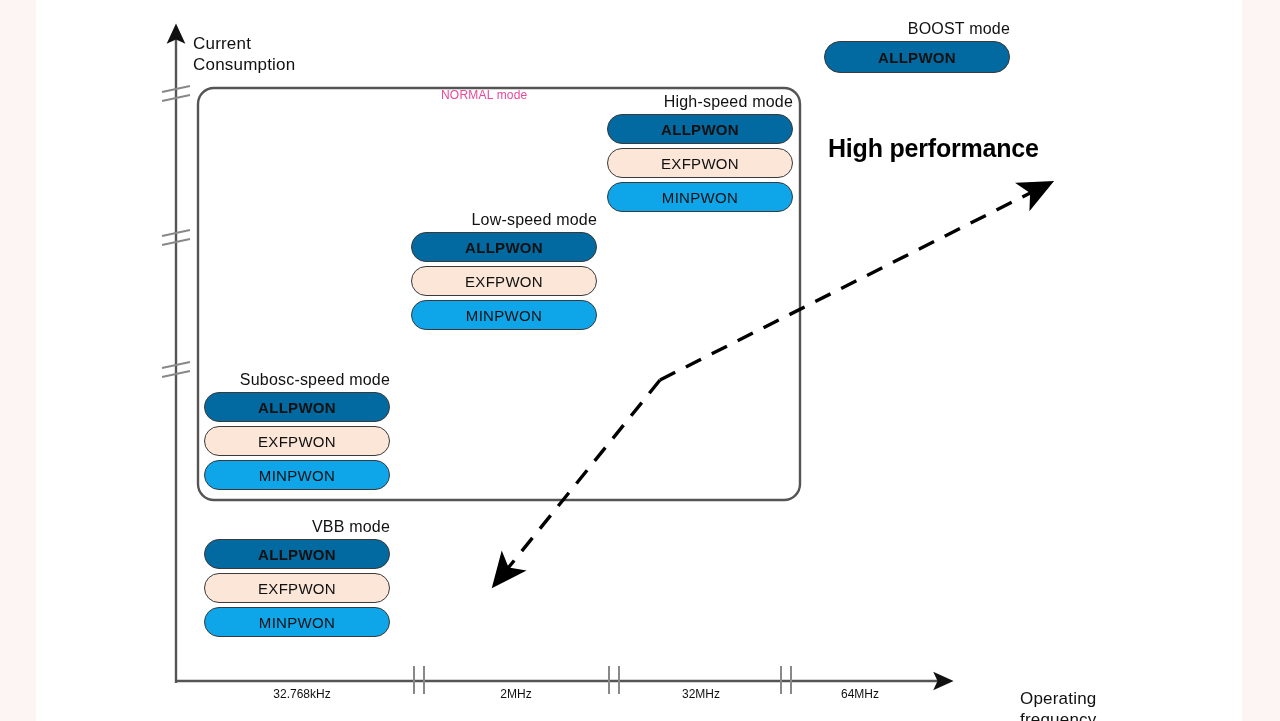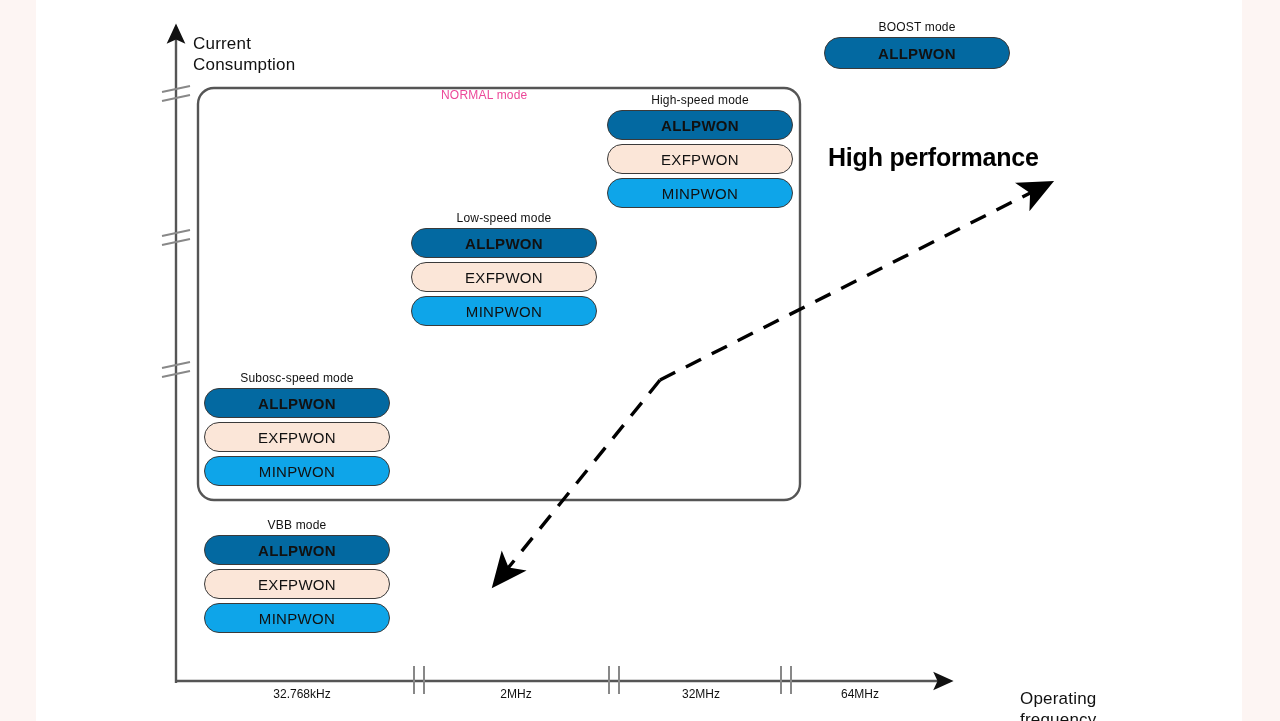--- a/index.html
+++ b/index.html
@@ -59,31 +59,31 @@
   }
 
   .emph-label {
     position: absolute;
     font-size: 25px;
     font-weight: bold;
     color: #000;
     white-space: nowrap;
     letter-spacing: -0.2px;
   }
-  #high-performance-label { left: 828px; top: 143px; }
+  #high-performance-label { left: 828px; top: 134px; }
   #ultra-low-power-label  { left: 444px; top: 598px; }
 
   
   .mode-group {
     position: absolute;
   }
   .mode-title {
-    font-size: 12px;
-    color: #111;
-    text-align: center;
+    font-size: 16px;
+    color: #111;
+    text-align: right;
     margin-bottom: 3px;
     white-space: nowrap;
     letter-spacing: 0.2px;
   }
   .pill {
     height: 30px;
     line-height: 30px;
     border: 1.6px solid #3a3a3a;
     border-radius: 16px;
     text-align: center;

